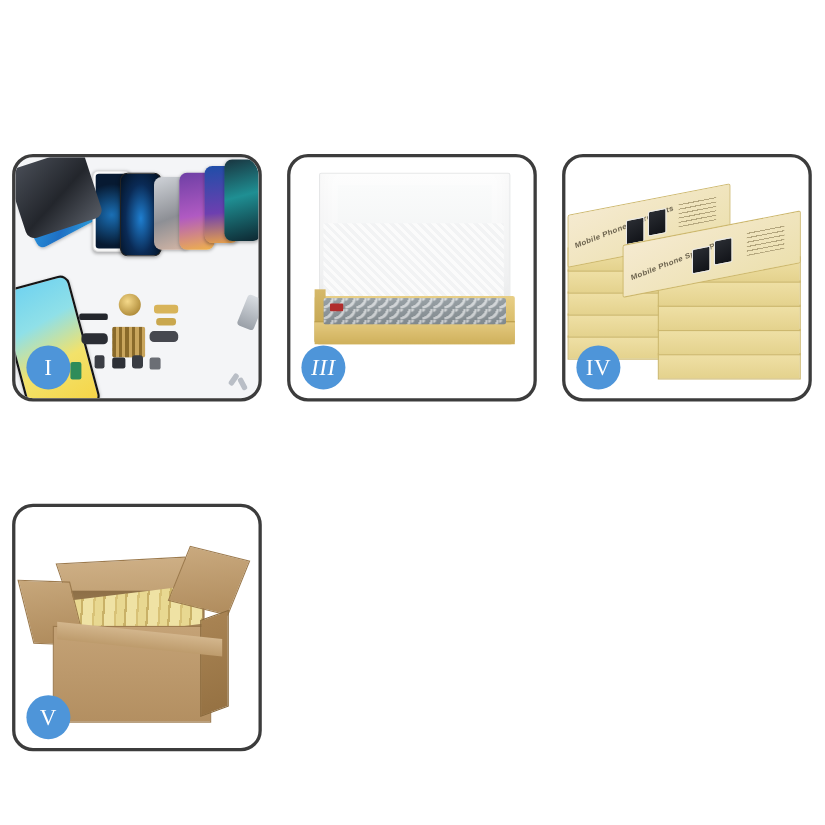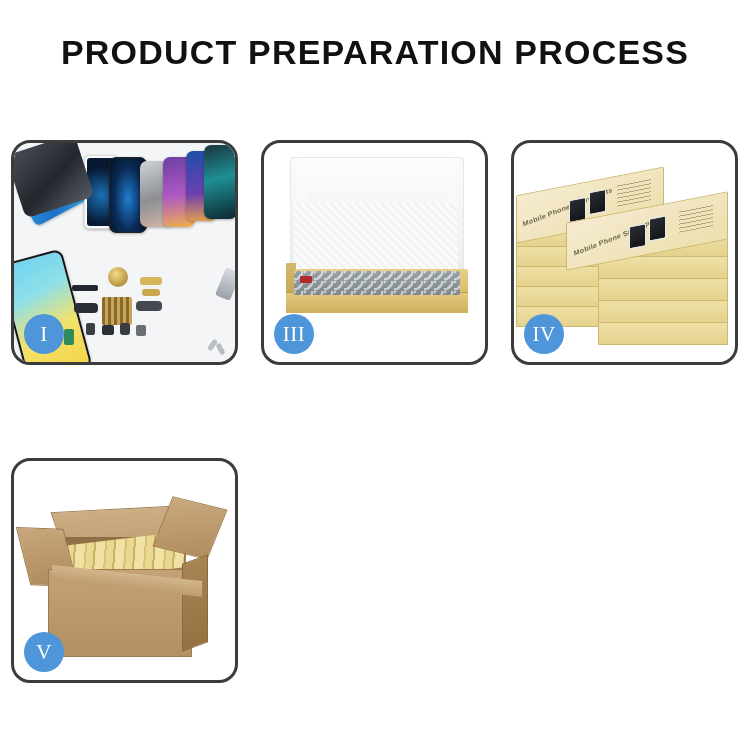--- a/index.html
+++ b/index.html
@@ -204,21 +204,21 @@
   .bw-home {
     position: absolute; left: 50%; bottom: 2px; transform: translateX(-50%);
     width: 26px; height: 11px; border: 2px solid rgba(60,64,68,.7); border-radius: 6px;
   }
   .bw-sheen {
     position:absolute; inset:0;
     background: linear-gradient(115deg, rgba(255,255,255,.45) 0 18%, transparent 40%);
   }
 
   
-  .p3 { background: #ffffff; }
+  .p3 { background: #ffffff; font-style: italic; }
   .box3-lid {
     position: absolute; left: 26px; top: 14px; width: 172px; height: 120px;
     background: linear-gradient(180deg,#fdfdfd,#f0f1f2);
     border: 1px solid #e6e7e8;
     border-radius: 2px;
     box-shadow: inset 0 -12px 18px rgba(0,0,0,.035);
   }
   .box3-lid::before {
     content:""; position:absolute; left:16px; right:16px; top:10px; bottom:0;
     background: linear-gradient(180deg,#fafbfb,#eceeef);
@@ -364,21 +364,20 @@
   }
   .c6-tab2 {
     position:absolute; left: 48px; top: 166px; width: 16px; height: 16px;
     background: rgba(150,120,78,.45);
   }
 </style>
 </head>
 <body>
 
 <div class="header">
-  <h1 class="page-title">PRODUCT PREPARATION PROCESS</h1>
 </div>
 
 <div class="grid">
 
   <div class="panel p1">
     <div class="panel-photo">
       <div class="ph ph-b"></div>
       <div class="ph ph-a"></div>
       <div class="ph ph-c">
           <i></i>

